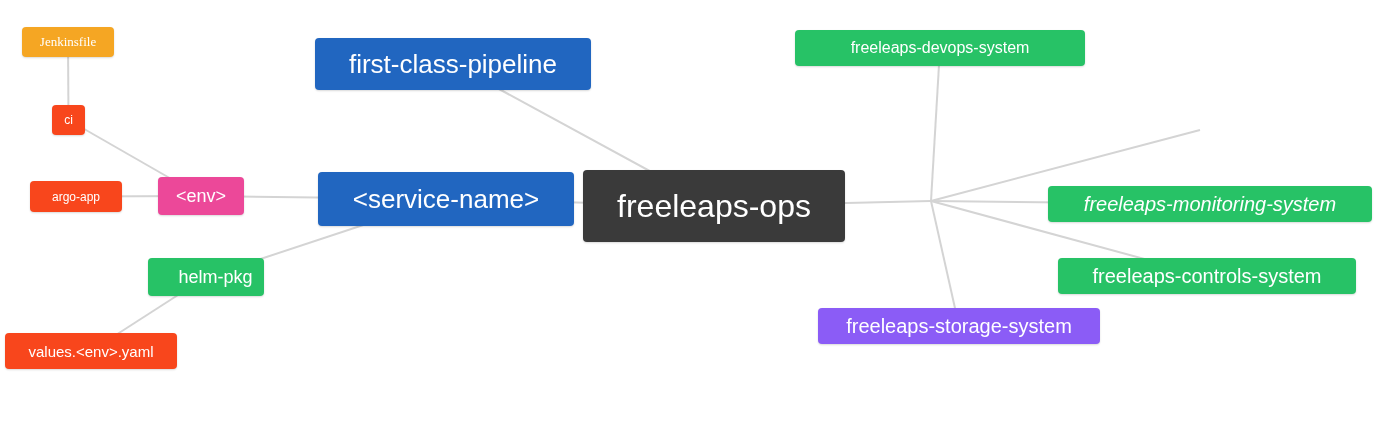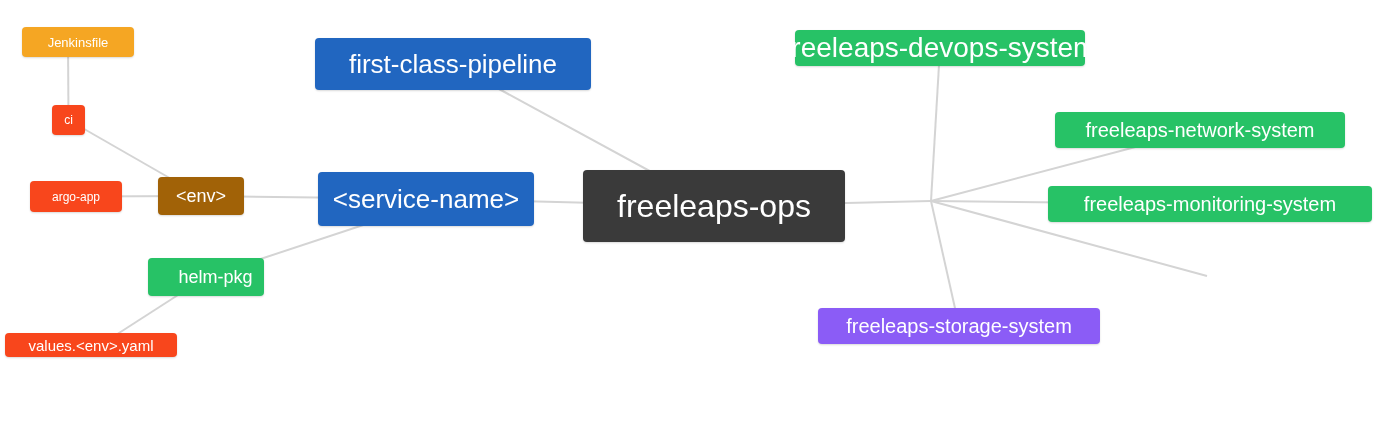--- a/index.html
+++ b/index.html
@@ -53,24 +53,24 @@
       <line x1="68" y1="42" x2="68.5" y2="120" stroke="#d4d4d4" stroke-width="2"></line>
       <line x1="91" y1="351" x2="206" y2="277" stroke="#d4d4d4" stroke-width="2"></line>
       <line x1="940" y1="48" x2="931" y2="201" stroke="#d4d4d4" stroke-width="2"></line>
       <line x1="1200" y1="130" x2="931" y2="201" stroke="#d4d4d4" stroke-width="2"></line>
       <line x1="1210" y1="204" x2="931" y2="201" stroke="#d4d4d4" stroke-width="2"></line>
       <line x1="1207" y1="276" x2="931" y2="201" stroke="#d4d4d4" stroke-width="2"></line>
       <line x1="959" y1="326" x2="931" y2="201" stroke="#d4d4d4" stroke-width="2"></line>
     </svg>
 <div class="node" style="left: 583px; top: 170px; width: 262px; height: 72px; font-size: 32px; background: rgb(58, 58, 58);">freeleaps-ops</div>
     <div class="node" style="left: 315px; top: 38px; width: 276px; height: 52px; font-size: 26px; background: rgb(33, 102, 192);">first-class-pipeline</div>
-    <div class="node" style="left: 318px; top: 172px; width: 216px; height: 54px; font-size: 26px; background: rgb(33, 102, 192);">&lt;service-name&gt;</div>
-    <div class="node" style="left: 158px; top: 177px; width: 86px; height: 38px; font-size: 18px; background: #a16207;">&lt;env&gt;</div>
+    <div class="node" style="left: 318px; top: 172px; width: 256px; height: 54px; font-size: 26px; background: rgb(33, 102, 192);">&lt;service-name&gt;</div>
+    <div class="node" style="left: 158px; top: 177px; width: 86px; height: 38px; font-size: 18px; background: #ec4899;">&lt;env&gt;</div>
     <div class="node" style="left: 148px; top: 258px; width: 116px; height: 38px; font-size: 18px; background: rgb(39, 194, 102); padding-left: 19px;">helm-pkg</div>
     <div class="node" style="left: 30px; top: 181px; width: 92px; height: 31px; font-size: 12px; background: rgb(248, 70, 28);">argo-app</div>
     <div class="node" style="left: 52px; top: 105px; width: 33px; height: 30px; font-size: 12px; background: rgb(248, 70, 28);">ci</div>
-    <div class="node" style="left: 22px; top: 27px; width: 112px; height: 30px; font-size: 13px; background: rgb(245, 166, 35);">Jenkinsfile</div>
-    <div class="node" style="left: 5px; top: 333px; width: 172px; height: 24px; font-size: 15px; background: rgb(248, 70, 28);">values.&lt;env&gt;.yaml</div>
-    <div class="node" style="left: 795px; top: 30px; width: 290px; height: 36px; font-size: 28px; background: rgb(39, 194, 102);">freeleaps-devops-system</div>
-    <div class="node" style="left: 1055px; top: 112px; width: 290px; height: 36px; font-size: 20px; background: rgb(39, 194, 102);">freeleaps-network-system</div>
-    <div class="node" style="left: 1048px; top: 186px; width: 324px; height: 36px; font-size: 20px; background: rgb(39, 194, 102);">freeleaps-monitoring-system</div>
+    <div class="node" style="left: 22px; top: 27px; width: 92px; height: 30px; font-size: 13px; background: rgb(245, 166, 35); font-family: Liberation Serif, serif;">Jenkinsfile</div>
+    <div class="node" style="left: 5px; top: 333px; width: 172px; height: 36px; font-size: 15px; background: rgb(248, 70, 28);">values.&lt;env&gt;.yaml</div>
+    <div class="node" style="left: 795px; top: 30px; width: 290px; height: 36px; font-size: 16px; background: rgb(39, 194, 102);">freeleaps-devops-system</div>
+    <div class="node" style="left: 1048px; top: 186px; width: 324px; height: 36px; font-size: 20px; background: rgb(39, 194, 102); font-style: italic;">freeleaps-monitoring-system</div>
+    <div class="node" style="left: 1058px; top: 258px; width: 298px; height: 36px; font-size: 20px; background: rgb(39, 194, 102);">freeleaps-controls-system</div>
     <div class="node" style="left: 818px; top: 308px; width: 282px; height: 36px; font-size: 20px; background: #8b5cf6;">freeleaps-storage-system</div>
   </div>
 
 </body></html>

